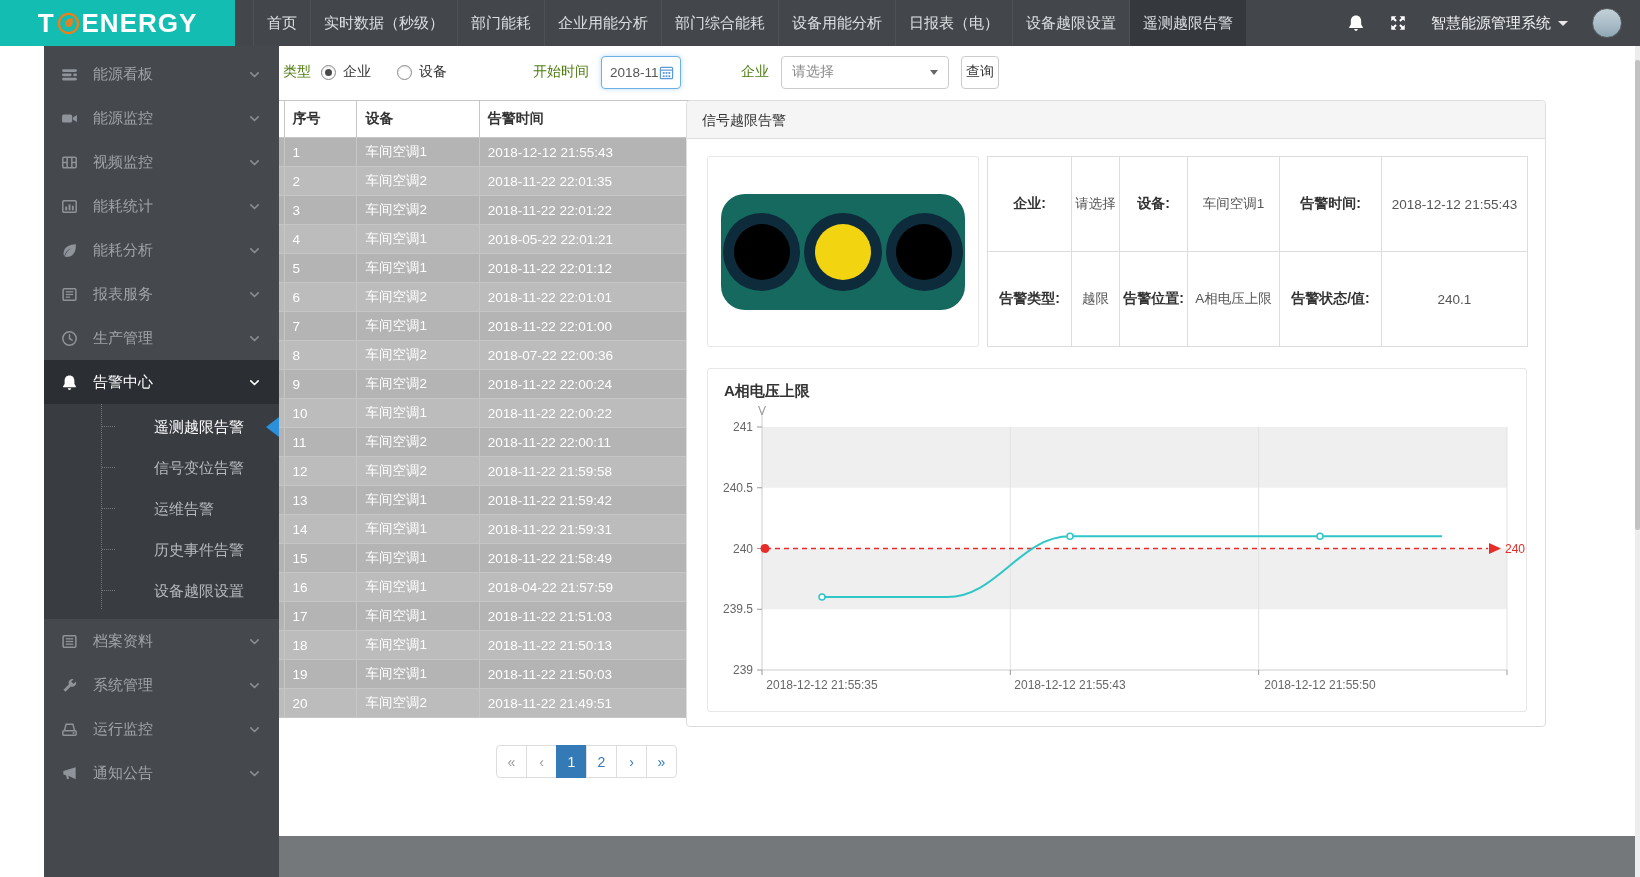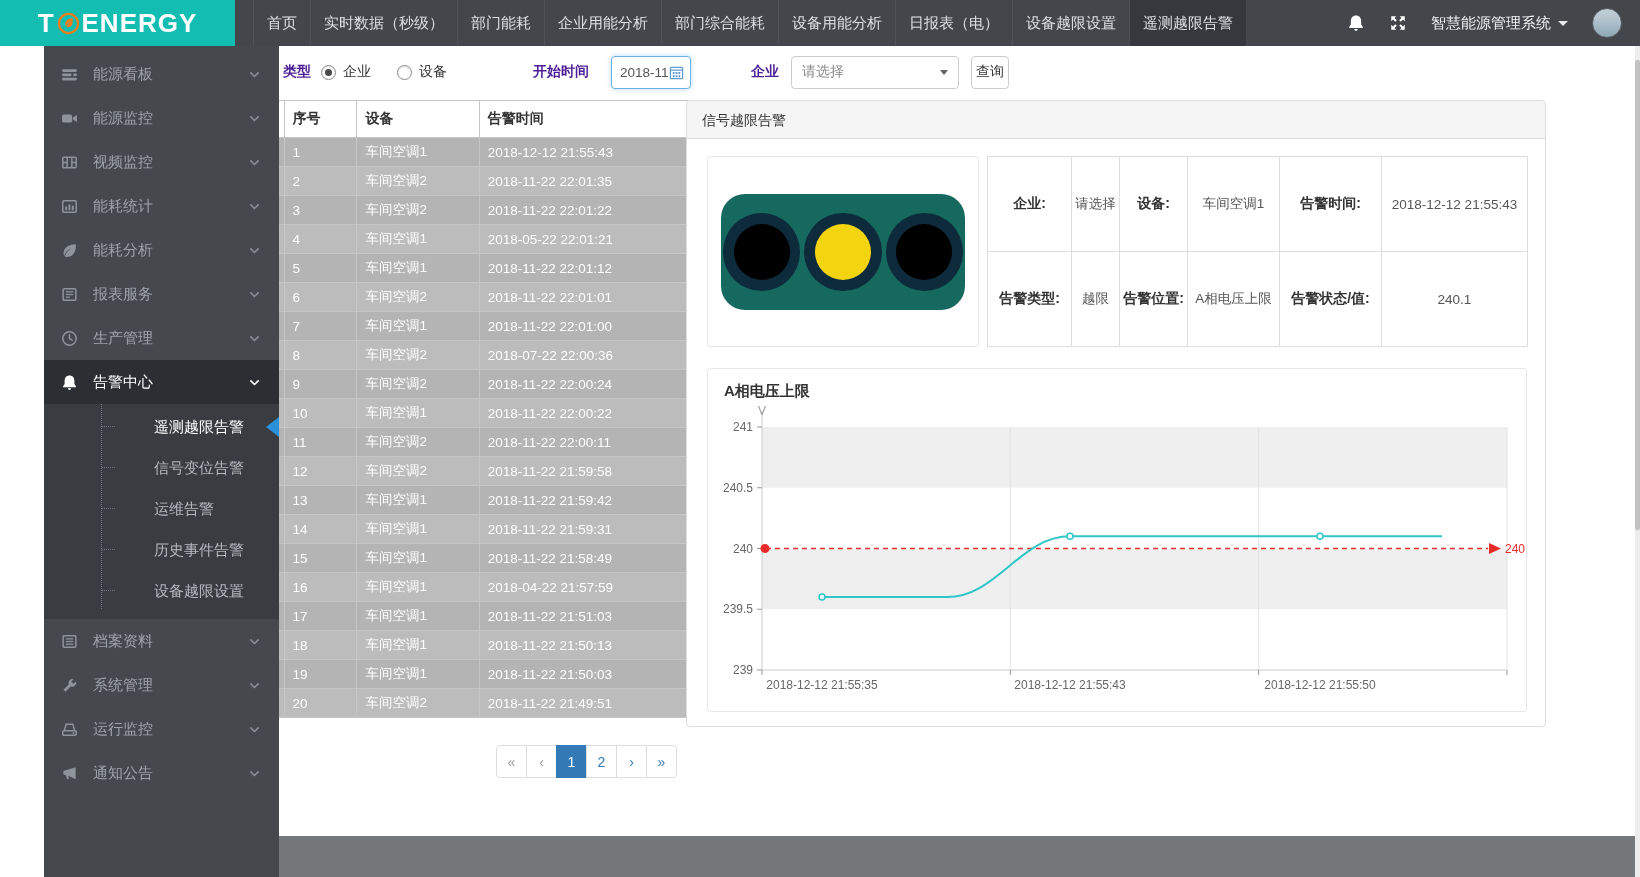--- a/index.html
+++ b/index.html
@@ -39,21 +39,21 @@
   .sub-item.active::after { content:""; position:absolute; right:0; top:50%; margin-top:-10px; border-top:10px solid transparent; border-bottom:10px solid transparent; border-right:13px solid #2a90d9; }
 
   
   .main { position:absolute; left:235px; top:46px; width:1405px; height:790px; background:#fff; }
   .bottom-strip { position:absolute; left:235px; top:836px; width:1405px; height:41px; background:#75787b; }
   .scrollbar-track { position:absolute; right:0; top:46px; width:5px; height:831px; background:#ededed; z-index:9; }
   .scrollbar-thumb { position:absolute; right:0; top:14px; width:5px; height:470px; background:#c2c2c2; border-radius:2px; }
 
   
   .filter-bar { height:52px; display:flex; align-items:center; padding-left:48px; }
-  .flt-label { font-weight:bold; font-size:14px; color:#4c1d95; }
+  .flt-label { font-weight:normal; font-size:14px; color:#4d7c0f; }
   .radio-opt { display:flex; align-items:center; gap:7px; font-size:14px; color:#333; cursor:pointer; }
   .radio { width:15px; height:15px; border-radius:50%; border:1px solid #8a8a8a; background:#fff; position:relative; display:inline-block; box-shadow:inset 0 1px 2px rgba(0,0,0,.12); }
   .radio.checked::after { content:""; position:absolute; left:3px; top:3px; width:7px; height:7px; border-radius:50%; background:#4a4a4a; }
   .date-input { display:flex; align-items:center; width:80px; height:33px; border:1px solid #6cb1e3; border-radius:4px; padding:0 6px 0 8px; box-shadow:0 0 5px rgba(102,175,233,.45); background:#fff; cursor:text; }
   .date-input .dval { flex:1; font-size:13.5px; color:#555; }
   .date-input svg { width:15px; height:15px; }
   .select-box { width:168px; height:33px; border:1px solid #ccc; border-radius:4px; background:#fff; display:flex; align-items:center; padding:0 10px; font-size:14px; color:#8a8a8a; cursor:pointer; }
   .select-box .caret { margin-left:auto; width:0; height:0; border-left:4.5px solid transparent; border-right:4.5px solid transparent; border-top:5px solid #666; }
   .query-btn { height:33px; padding:0 4px; border:1px solid #ccc; border-radius:4px; background:#fff; font-size:14px; color:#333; cursor:pointer; font-family:inherit; }
 
@@ -344,21 +344,21 @@
     <span class="flt-label">类型</span>
     <span class="radio-opt" style="margin-left:10px">
       <span class="radio checked"></span>
       <span>企业</span>
     </span>
     <span class="radio-opt" style="margin-left:26px">
       <span class="radio"></span>
       <span>设备</span>
     </span>
     <span class="flt-label" style="margin-left:86px">开始时间</span>
-    <span class="date-input" style="margin-left:22px">
+    <span class="date-input" style="margin-left:12px">
       <span class="dval">2018-11</span>
       <span style="display:flex">
           <svg viewBox="0 0 16 16">
             <rect x="1.5" y="2.5" width="13" height="12" rx="1" fill="none" stroke="#5b9bd5" stroke-width="1.3"></rect>
             <line x1="1.5" y1="5.5" x2="14.5" y2="5.5" stroke="#5b9bd5" stroke-width="1.3"></line>
             <g fill="#5b9bd5">
               <rect x="4" y="7.5" width="2" height="2"></rect>
               <rect x="7" y="7.5" width="2" height="2"></rect>
               <rect x="10" y="7.5" width="2" height="2"></rect>
               <rect x="4" y="11" width="2" height="2"></rect>

